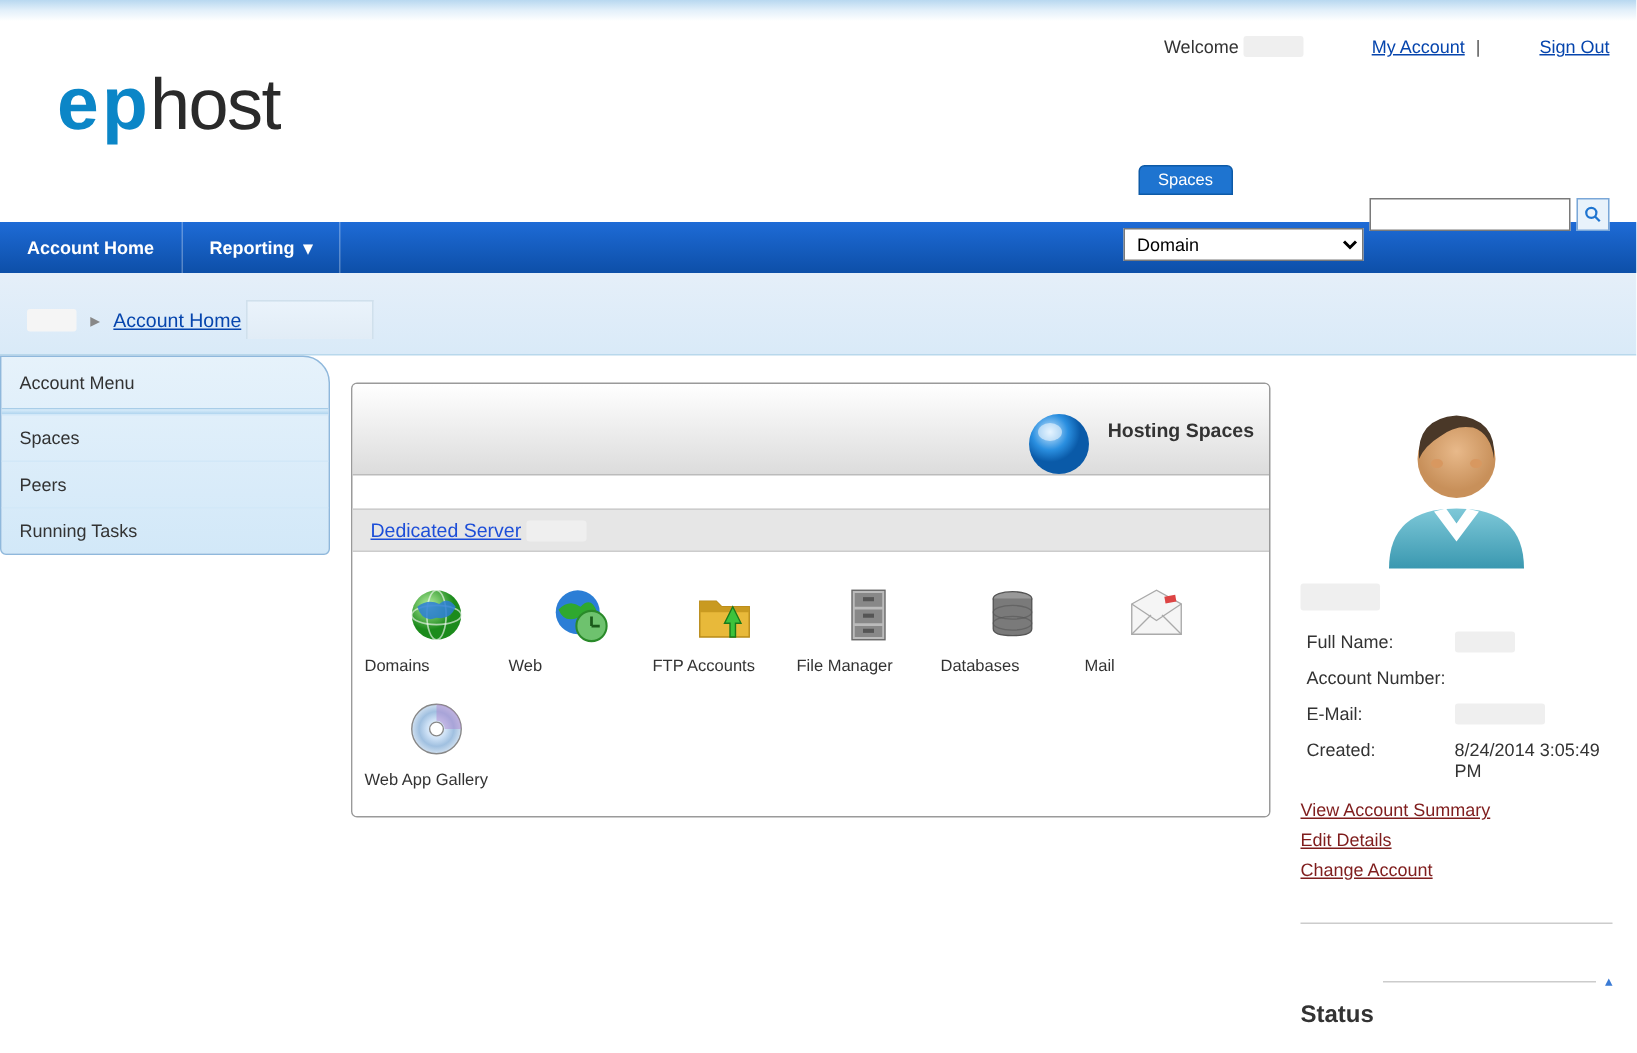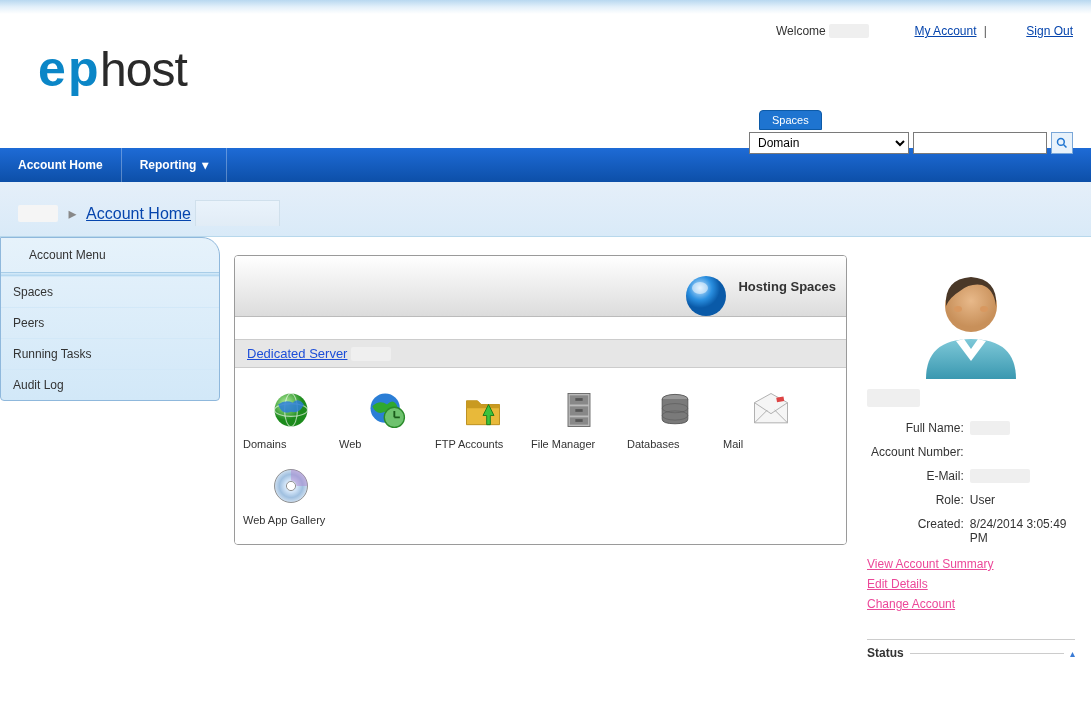--- a/index.html
+++ b/index.html
@@ -7,59 +7,59 @@
     .topbar { height: 14px; background: linear-gradient(#b8d8f0, #e3f0fa, #fff); }
     .header { display: flex; justify-content: space-between; align-items: flex-start; padding: 12px 18px 0 38px; height: 134px; position: relative; }
     .logo { margin-top: 14px; }
     .logo-svg { display: block; }
     .welcome { position: absolute; right: 18px; top: 10px; font-size: 12px; }
     .welcome a { color: #0645ad; text-decoration: underline; margin-left: 32px; }
     .welcome .sep { color: #555; margin: 0 4px; }
     .search-area { position: absolute; right: 18px; top: 96px; }
     .spaces-tab { display: inline-block; background: #1e74d0; color: #fff; font-size: 11px; padding: 3px 12px; border-radius: 4px 4px 0 0; margin-left: 10px; margin-bottom: 2px; border: 1px solid #0d5aa7; }
     .search-row { display: flex; }
-    .search-select { width: 160px; height: 22px; border: 1px solid #7a7a7a; background: #fff; font-size: 12px; padding: 0 4px; }
+    .search-select { width: 160px; height: 22px; border: 1px solid #7a7a7a; background: #fff; font-size: 12px; padding: 0 4px; margin-top: 20px; }
     .search-input { width: 134px; height: 22px; border: 1px solid #7a7a7a; margin-left: 4px; padding: 0 6px; }
     .search-btn { width: 22px; height: 22px; border: 1px solid #7aa7d8; background: #e8f2fb; margin-left: 4px; cursor: pointer; display: flex; align-items: center; justify-content: center; }
     .navbar { display: flex; background: linear-gradient(#1e6bd6, #0d4fa8); color: #fff; height: 34px; align-items: center; }
     .navitem { padding: 0 18px; height: 34px; display: flex; align-items: center; font-weight: bold; font-size: 12px; border-right: 1px solid rgba(255,255,255,0.3); cursor: pointer; }
     .navitem .chev { margin-left: 6px; }
-    .breadcrumb { background: linear-gradient(#e5eff9, #d9eaf8); padding: 10px 18px; border-bottom: 1px solid #b8d8ec; font-size: 16px; overflow: auto; }
+    .breadcrumb { background: linear-gradient(#e5eff9, #d9eaf8); padding: 10px 18px; border-bottom: 1px solid #b8d8ec; font-size: 13px; overflow: auto; }
     .breadcrumb .redact { background: #f5f5f5; color: #f5f5f5; border-radius: 2px; }
     .breadcrumb a { color: #0645ad; text-decoration: underline; }
     .breadcrumb-arrow { color: #888; margin: 0 6px; }
     .subtitle { margin-top: 8px; display: inline-block; background: linear-gradient(#eaf3fb,#e1ecf6); padding: 4px 12px; font-size: 15px; color: #8090a0; border: 1px solid #d0e0ec; border-bottom: none; }
     .content { display: flex; padding: 0; }
     .sidebar { width: 220px; }
     .sidebar-panel { border: 1px solid #8fb8dc; border-radius: 0 18px 4px 4px; overflow: hidden; margin-top: 0; background: linear-gradient(#e6f2fb, #d2e8f8); }
-    .sidebar-title { padding: 10px 28px; font-size: 12px; color: #333; border-bottom: 1px solid #a8cde8; }
+    .sidebar-title { padding: 10px 12px; font-size: 12px; color: #333; border-bottom: 1px solid #a8cde8; }
     .sidebar-sep { height: 3px; background: linear-gradient(#d8ecfa, #b0d5ef); }
     .sidebar-item { padding: 8px 12px; font-size: 12px; cursor: pointer; border-top: 1px solid #d2e8f8; }
     .main { flex: 1; padding: 18px 14px; }
     .panel { border: 1px solid #9a9a9a; border-radius: 4px; overflow: hidden; margin-bottom: 14px; }
     .panel-header { background: linear-gradient(#fff, #dcdcdc); padding: 6px 10px; display: flex; align-items: center; border-bottom: 1px solid #bbb; justify-content: flex-end; }
     .panel-icon-lg { width: 48px; height: 48px; position: relative; top: 10px; }
     .panel-title { font-weight: bold; font-size: 13px; margin-left: 8px; color: #333; }
     .panel-spacer { height: 22px; }
     .panel-subheader { background: #e6e6e6; padding: 6px 12px; border-top: 1px solid #ccc; border-bottom: 1px solid #ccc; }
     .panel-subheader a { color: #1d4ed8; text-decoration: underline; font-size: 13px; }
     .icon-grid { display: flex; flex-wrap: wrap; padding: 12px 8px; background: #fff; }
     .icon-item { width: 96px; margin: 6px 0; cursor: pointer; }
     .icon-item .ic { height: 48px; display: flex; align-items: center; justify-content: center; }
     .icon-item .lbl { font-size: 11px; margin-top: 4px; }
     .rightcol { width: 230px; padding: 10px 16px 0 6px; }
     .avatar { display: flex; justify-content: center; margin: 14px 0 8px; }
     .info-table { width: 100%; font-size: 12px; margin-top: 4px; }
     .info-table td { padding: 4px 2px; vertical-align: top; }
-    .info-table td:first-child { white-space: nowrap; color: #333; text-align: right; }
+    .info-table td:first-child { white-space: nowrap; color: #333; }
     .info-table td:last-child { color: #333; }
     .redacted { background: #efefef; color: #efefef; border-radius: 2px; display: inline-block; min-width: 40px; }
-    .action-links a { display: block; color: #ec4899; text-decoration: underline; margin: 6px 0; font-size: 12px; }
+    .action-links a { display: block; color: #7f1d1d; text-decoration: underline; margin: 6px 0; font-size: 12px; }
     .status-hdr { display: flex; align-items: center; margin-top: 28px; border-top: 1px solid #ccc; padding-top: 6px; }
-    .status-hdr .lbl { font-weight: bold; font-size: 12px; }
+    .status-hdr .lbl { font-weight: bold; font-size: 16px; margin-top: 46px; }
     .status-hdr .line { flex: 1; border-top: 1px solid #ccc; margin: 0 6px; }
     .status-hdr .tri { color: #3a7bd5; font-size: 10px; }
   </style>
 </head>
 <body>
 
 <div class="topbar"></div>
 
 <div class="header">
   <div class="logo">
@@ -112,21 +112,20 @@
 </div>
 
 <div class="content">
   <div class="sidebar">
     <div class="sidebar-panel">
       <div class="sidebar-title">Account Menu</div>
       <div class="sidebar-sep"></div>
       <div class="sidebar-item">Spaces</div>
       <div class="sidebar-item">Peers</div>
       <div class="sidebar-item">Running Tasks</div>
-      <div class="sidebar-item">Audit Log</div>
     </div>
   </div>
 
   <div class="main">
     <div class="panel">
       <div class="panel-header">
         <svg class="panel-icon-lg" viewBox="0 0 48 48">
           <defs>
               <radialGradient id="sg" cx="35%" cy="30%">
                 <stop offset="0%" stop-color="#cde9ff"></stop>
@@ -282,24 +281,20 @@
           </tr>
       <tr>
             <td>Account Number:</td>
             <td></td>
           </tr>
       <tr>
             <td>E-Mail:</td>
             <td><span class="redacted">&nbsp;&nbsp;&nbsp;&nbsp;&nbsp;&nbsp;&nbsp;&nbsp;&nbsp;&nbsp;&nbsp;&nbsp;&nbsp;&nbsp;&nbsp;&nbsp;&nbsp;&nbsp;</span></td>
           </tr>
       <tr>
-            <td>Role:</td>
-            <td>User</td>
-          </tr>
-      <tr>
             <td>Created:</td>
             <td>8/24/2014 3:05:49 PM</td>
           </tr>
     </tbody>
       </table>
     <div class="action-links">
       <a href="#">View Account Summary</a>
       <a href="#">Edit Details</a>
       <a href="#">Change Account</a>
     </div>

